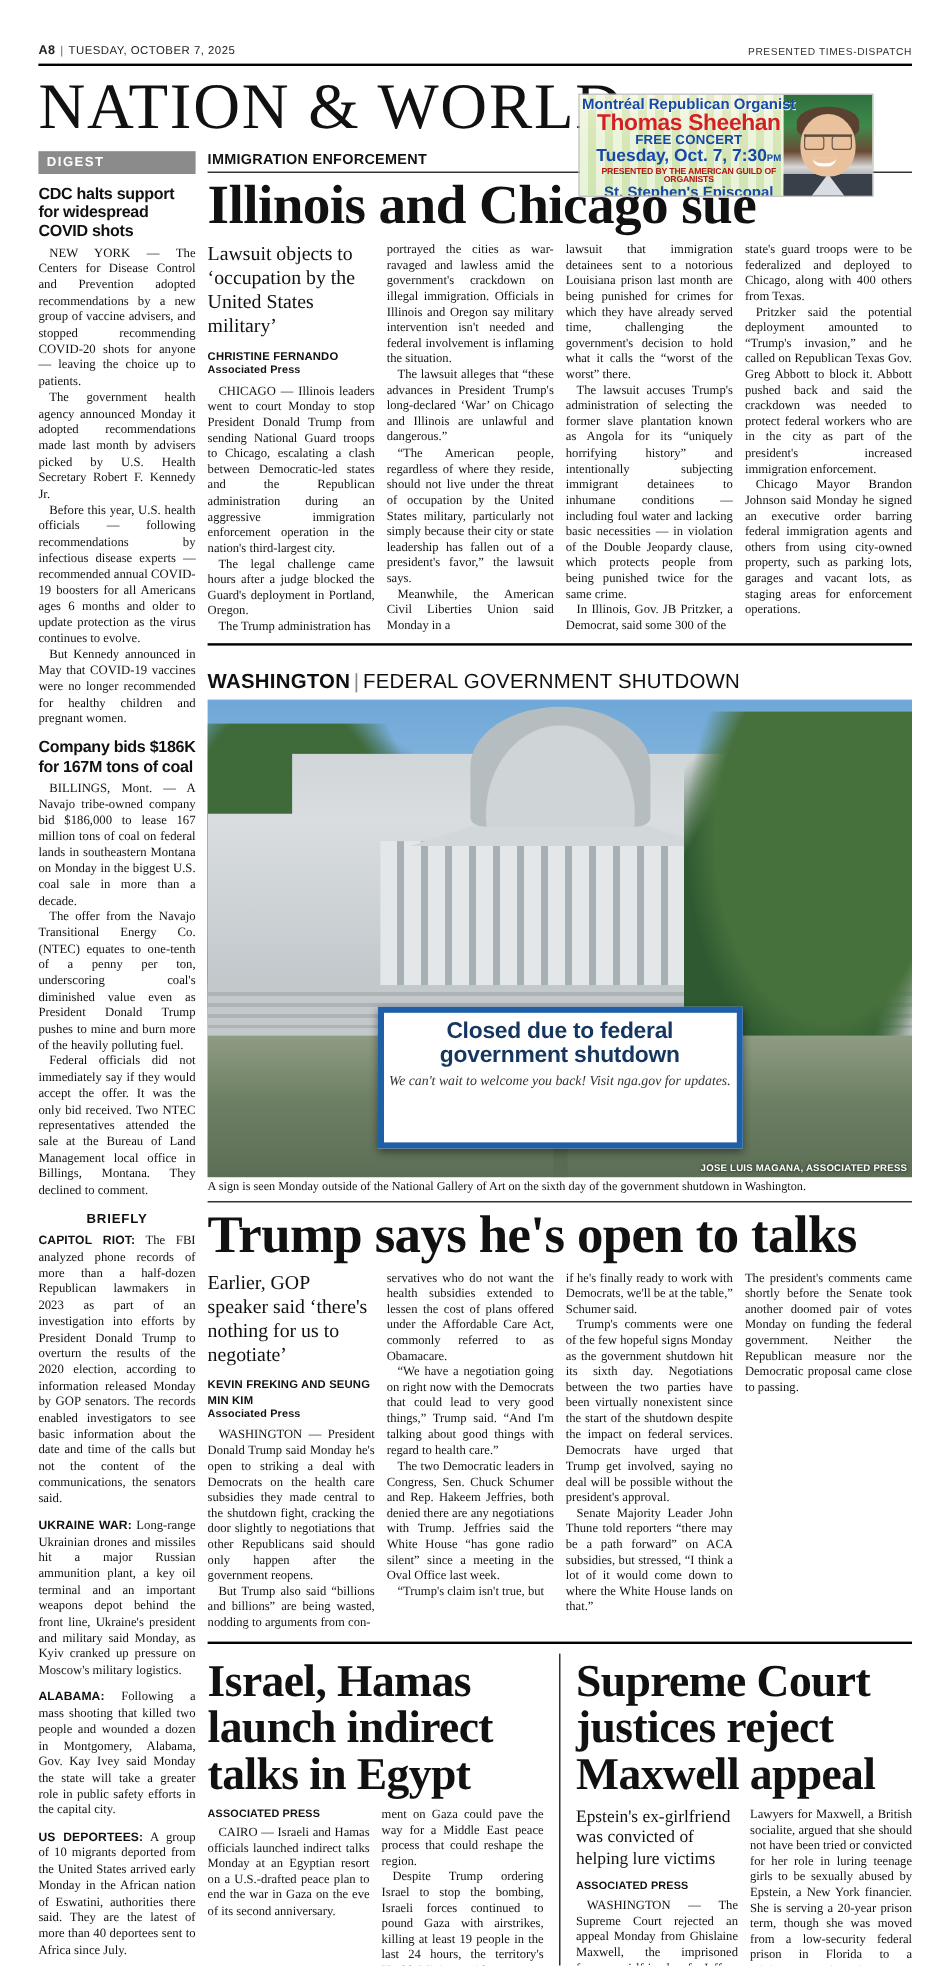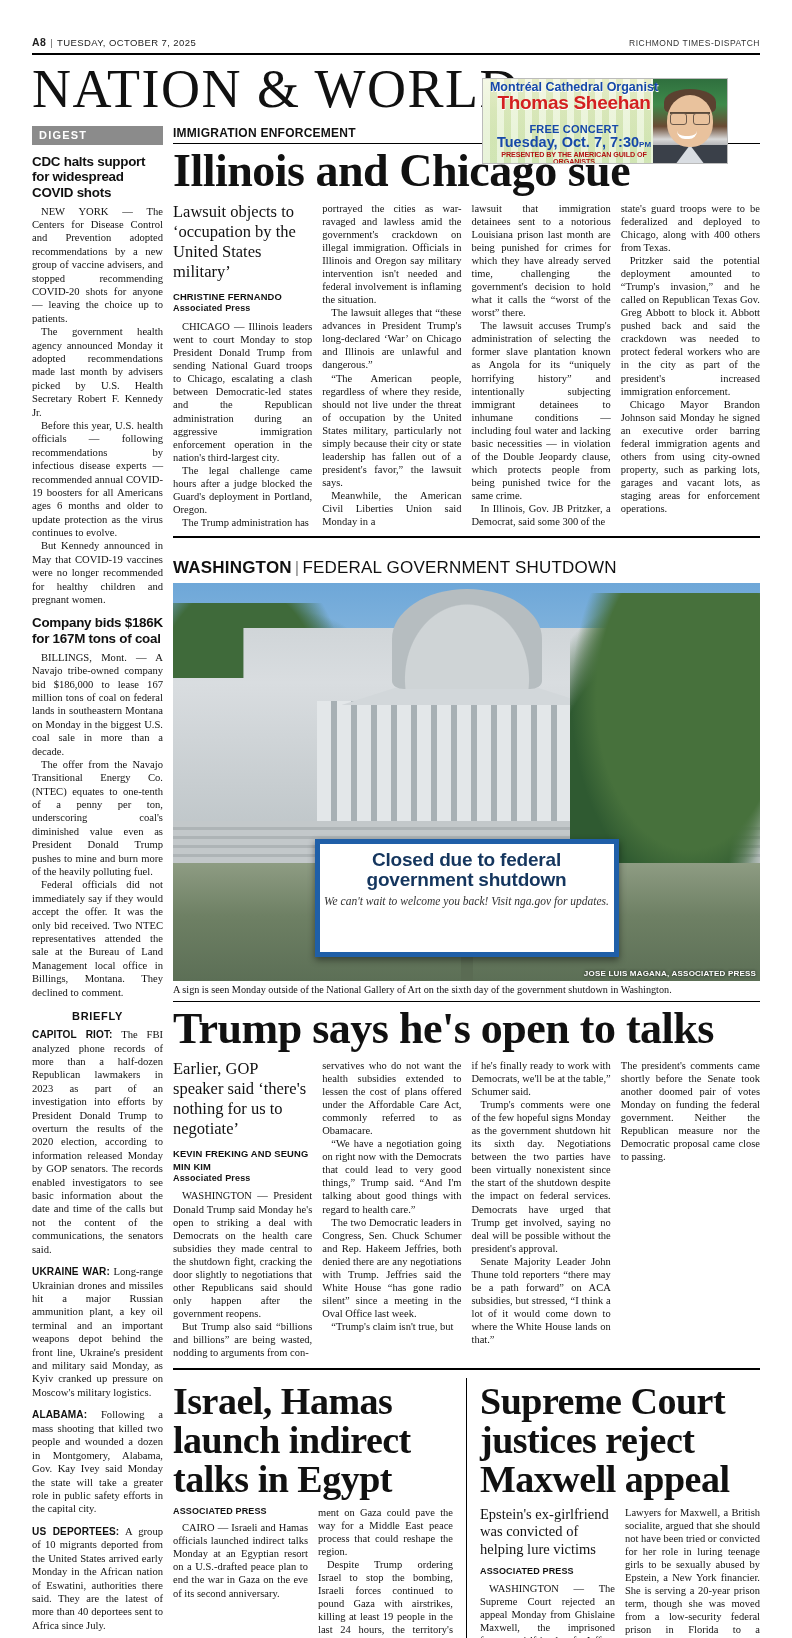--- a/index.html
+++ b/index.html
@@ -107,21 +107,21 @@
     background:#3a4049;
   }
   .promo-photo .shirt{
     position:absolute; left:22px; bottom:0; width:30px;height:20px;
     background:#d9dde2; clip-path: polygon(50% 0,100% 100%,0 100%);
   }
   .promo-text { position: absolute; left: 0; top: 0; width: 182px; text-align: center; padding-top:2px;}
   .promo-text div { font-family: "Liberation Sans", sans-serif; font-weight: 700; line-height: 1.03; }
   .pl1 { font-size: 12.5px; color: #1648a8; text-shadow: .5px .5px 0 #fff; }
   .pl2 { font-size: 19px; color: #d32020; letter-spacing: -.3px; text-shadow: .5px .5px 0 #fff; margin-top:-1px;}
-  .pl3 { font-size: 11px; color: #1648a8; letter-spacing: .2px; margin-top:12px;}
+  .pl3 { font-size: 11px; color: #1648a8; letter-spacing: .2px; margin-top:0px;}
   .pl4 { font-size: 14.5px; color: #1648a8; margin-top:-1px;}
   .pl4 .sm { font-size: 8px; }
   .pl5 { font-size: 7.2px; color: #b31515; letter-spacing: -.1px; margin-top:1px;}
   .pl6 { font-size: 12.5px; color: #1648a8; margin-top:0px;}
 
   
   .main-grid {
     display: flex;
     gap: 10px;
     margin-top: 8px;
@@ -346,37 +346,37 @@
 </head>
 <body>
 
 <div class="page">
 
   <div class="masthead-block">
     <div class="masthead-row">
       <div class="folio">
         <b>A8</b><span class="sep">|</span><span>TUESDAY, OCTOBER 7, 2025</span>
       </div>
-      <div class="paper-name">RICHMOND TIMES-DISPATCH</div>
+      <div class="paper-name">PRESENTED TIMES-DISPATCH</div>
     </div>
     <div class="rule-top"></div>
     <h1 class="section-title">NATION &amp; WORLD</h1>
 
     <div class="promo-ad">
       <div class="stripes"></div>
       <div class="promo-photo">
         <div class="suit"></div>
           <div class="shirt"></div>
         <div class="hair"></div>
           <div class="face"></div>
         <div class="glasses"></div>
           <div class="smile"></div>
       </div>
       <div class="promo-text">
-        <div class="pl1">Montréal Cathedral Organist</div>
+        <div class="pl1">Montréal Republican Organist</div>
         <div class="pl2">Thomas Sheehan</div>
         <div class="pl3">FREE CONCERT</div>
         <div class="pl4"><span>Tuesday, Oct. 7, 7:30</span><span class="sm">PM</span></div>
         <div class="pl5">PRESENTED BY THE AMERICAN GUILD OF ORGANISTS</div>
         <div class="pl6">St. Stephen's Episcopal Church</div>
 
       </div>
     </div>
   </div>
 

